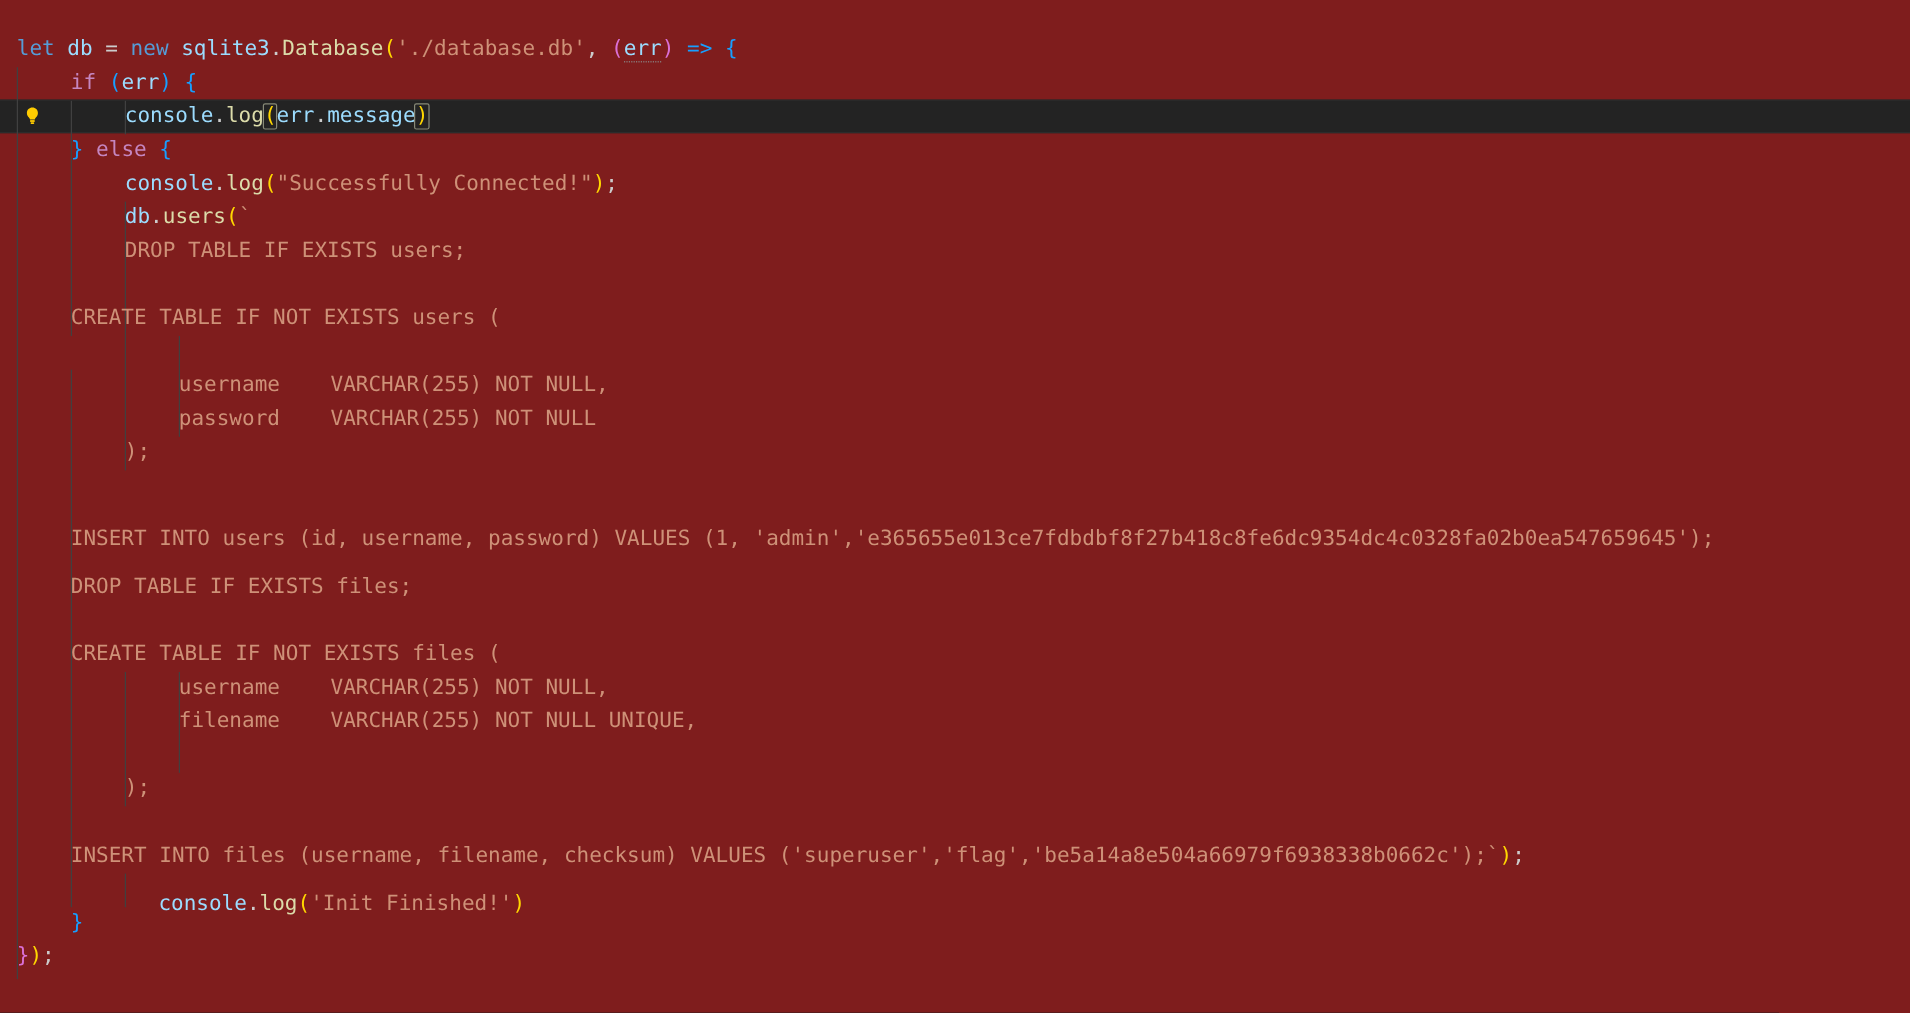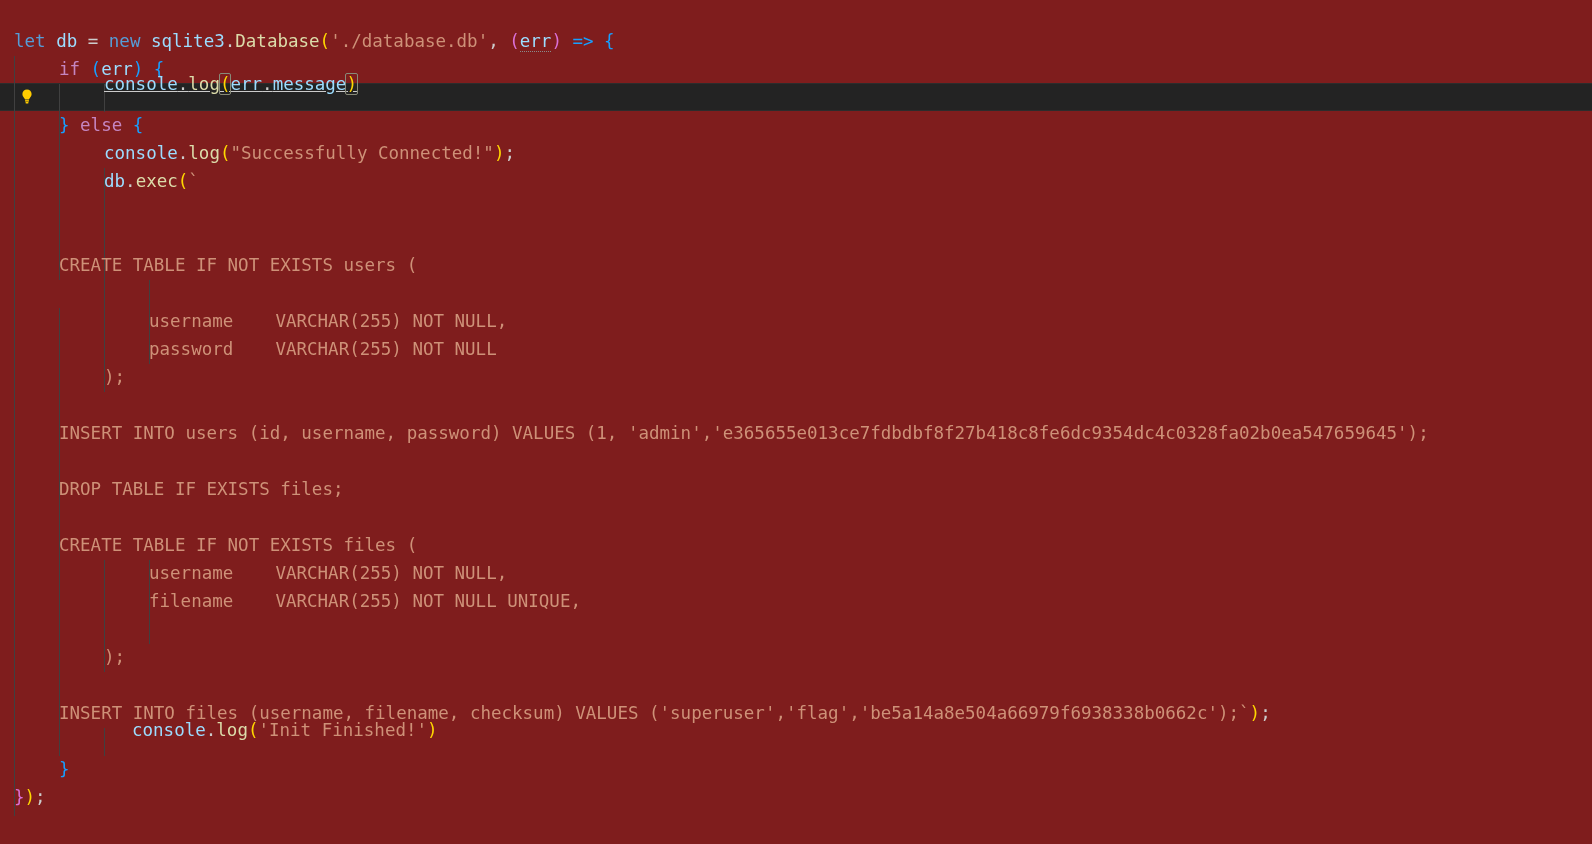--- a/index.html
+++ b/index.html
@@ -110,52 +110,53 @@
       <path d="M9 1.6c-2.6 0-4.6 2-4.6 4.5 0 1.7 0.9 2.9 1.7 3.8 0.5 0.6 0.8 1 0.9 1.6h4c0.1-0.6 0.4-1 0.9-1.6 0.8-0.9 1.7-2.1 1.7-3.8 0-2.5-2-4.5-4.6-4.5z" fill="#ffcc00"></path>
       <rect x="7.1" y="12.1" width="3.8" height="1.5" fill="#ffcc00"></rect>
       <rect x="7.5" y="13.9" width="3" height="1.5" rx="0.6" fill="#ffcc00"></rect>
     </svg>
   </div>
 
   <div class="code-line" style="top:27px; left:14px;"><span class="kw t">let</span><span class="var t"> db</span><span class="op t"> = </span><span class="kw t">new</span><span class="var t"> sqlite3</span><span class="op t">.</span><span class="fn t">Database</span><span class="b1 t">(</span><span class="str t">'./database.db'</span><span class="op t">, </span><span class="b2 t">(</span><span class="var t dotted">err</span><span class="b2 t">)</span><span class="b3 t"> =&gt; </span><span class="b3 t">{</span></div>
 
   <div class="code-line" style="top:55px; left:59px;"><span class="ctrl t">if</span><span class="b3 t"> (</span><span class="var t">err</span><span class="b3 t">)</span><span class="b3 t"> {</span></div>
 
-  <div class="code-line" style="top:70px; left:104px;text-decoration:underline;"><span class="var t">console</span><span class="op t">.</span><span class="fn t">log</span><span class="b1 t bmatch">(</span><span class="var t">err</span><span class="op t">.</span><span class="var t">message</span><span class="b1 t bmatch">)</span></div>
+  <div class="code-line" style="top:83px; left:104px;"><span class="var t">console</span><span class="op t">.</span><span class="fn t">log</span><span class="b1 t bmatch">(</span><span class="var t">err</span><span class="op t">.</span><span class="var t">message</span><span class="b1 t bmatch">)</span></div>
 
   <div class="code-line" style="top:111px; left:59px;"><span class="b3 t">}</span><span class="ctrl t"> else </span><span class="b3 t">{</span></div>
 
   <div class="code-line" style="top:139px; left:104px;"><span class="var t">console</span><span class="op t">.</span><span class="fn t">log</span><span class="b1 t">(</span><span class="str t">"Successfully Connected!"</span><span class="b1 t">)</span><span class="op t">;</span></div>
 
-  <div class="code-line" style="top:167px; left:104px;"><span class="var t">db</span><span class="op t">.</span><span class="fn t">exec</span><span class="b1 t">(</span><span class="str t">`</span></div>
+  <div class="code-line" style="top:167px; left:104px;"><span class="var t">db</span><span class="op t">.</span><span class="fn t">users</span><span class="b1 t">(</span><span class="str t">`</span></div>
 
+  <div class="code-line str" style="top:195px; left:104px;"><span class="t">DROP TABLE IF EXISTS users;</span></div>
 
   <div class="code-line str" style="top:251px; left:59px;"><span class="t">CREATE TABLE IF NOT EXISTS users (</span></div>
 
 
   <div class="code-line str" style="top:307px; left:149px;"><span class="t">username    VARCHAR(255) NOT NULL,</span></div>
 
   <div class="code-line str" style="top:335px; left:149px;"><span class="t">password    VARCHAR(255) NOT NULL</span></div>
 
   <div class="code-line str" style="top:363px; left:104px;"><span class="t">);</span></div>
 
-  <div class="code-line str" style="top:419px; left:59px;"><span class="t">INSERT INTO users (id, username, password) VALUES (1, 'admin','e365655e013ce7fdbdbf8f27b418c8fe6dc9354dc4c0328fa02b0ea547659645');</span></div>
+  <div class="code-line str" style="top:435px; left:59px;"><span class="t">INSERT INTO users (id, username, password) VALUES (1, 'admin','e365655e013ce7fdbdbf8f27b418c8fe6dc9354dc4c0328fa02b0ea547659645');</span></div>
 
   <div class="code-line str" style="top:531px; left:59px;"><span class="t">CREATE TABLE IF NOT EXISTS files (</span></div>
 
   <div class="code-line str" style="top:475px; left:59px;"><span class="t">DROP TABLE IF EXISTS files;</span></div>
 
   <div class="code-line str" style="top:559px; left:149px;"><span class="t">username    VARCHAR(255) NOT NULL,</span></div>
 
   <div class="code-line str" style="top:587px; left:149px;"><span class="t">filename    VARCHAR(255) NOT NULL UNIQUE,</span></div>
 
 
   <div class="code-line str" style="top:643px; left:104px;"><span class="t">);</span></div>
 
   <div class="code-line" style="top:699px; left:59px;"><span class="str t">INSERT INTO files (username, filename, checksum) VALUES ('superuser','flag','be5a14a8e504a66979f6938338b0662c</span><span class="str t">');</span><span class="str t">`</span><span class="b1 t">)</span><span class="op t">;</span></div>
 
-  <div class="code-line" style="top:716px; left:104px;padding-left:28px;"><span class="var t">console</span><span class="op t">.</span><span class="fn t">log</span><span class="b1 t">(</span><span class="str t">'Init Finished!'</span><span class="b1 t">)</span></div>
+  <div class="code-line" style="top:739px; left:104px;padding-left:28px;"><span class="var t">console</span><span class="op t">.</span><span class="fn t">log</span><span class="b1 t">(</span><span class="str t">'Init Finished!'</span><span class="b1 t">)</span></div>
 
   <div class="code-line" style="top:755px; left:59px;"><span class="b3 t">}</span></div>
 
   <div class="code-line" style="top:783px; left:14px;"><span class="b2 t">}</span><span class="b1 t">)</span><span class="op t">;</span></div>
 
 </div>
 
 </body></html>

